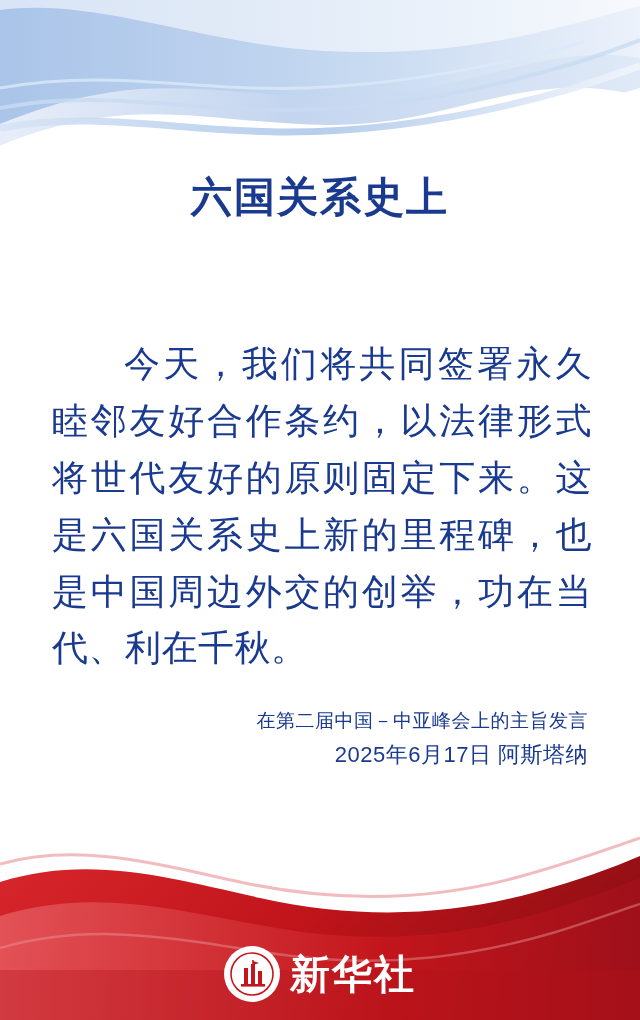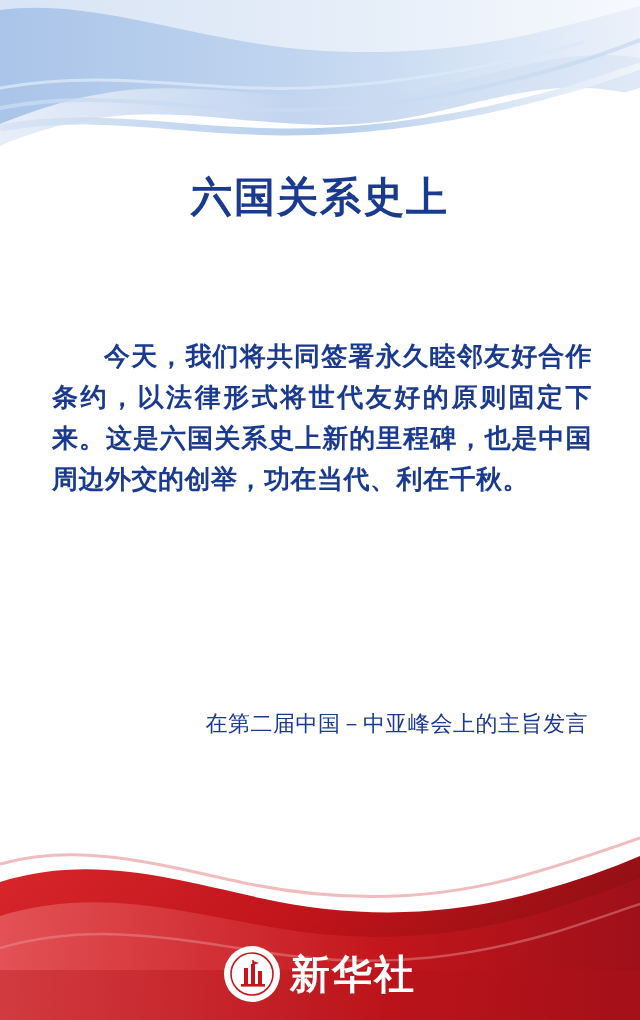--- a/index.html
+++ b/index.html
@@ -64,25 +64,24 @@
     display: block;
   }
 
   
   .quote {
     position: absolute;
     top: 336px;
     left: 52px;
     width: 540px;
     color: #1a3a8f;
-    font-size: 26px;
+    font-size: 36px;
     line-height: 1.58;
     letter-spacing: 0.5px;
     text-align: justify;
-    font-weight: bold;
   }
   .quote p {
     margin: 0;
     text-indent: 2em;
   }
 
   
   .attribution {
     position: absolute;
     top: 706px;
@@ -90,21 +89,21 @@
     width: 588px;
     text-align: right;
     color: #1a3a8f;
   }
   .attribution .speaker {
     font-size: 25px;
     line-height: 1.5;
     letter-spacing: 1px;
   }
   .attribution .occasion {
-    font-size: 22px;
+    font-size: 19px;
     line-height: 1.62;
     letter-spacing: 0.5px;
   }
   .attribution .datetime {
     font-size: 22px;
     line-height: 1.62;
     letter-spacing: 0.5px;
   }
 
   
@@ -175,20 +174,21 @@
   <div class="headline">
     <span class="line">六国关系史上</span>
   </div>
 
   <div class="quote">
     <p>今天，我们将共同签署永久睦邻友好合作条约，以法律形式将世代友好的原则固定下来。这是六国关系史上新的里程碑，也是中国周边外交的创举，功在当代、利在千秋。</p>
   </div>
 
   <div class="attribution">
     <div class="occasion">在第二届中国－中亚峰会上的主旨发言</div>
+    <div class="datetime">2025年6月17日 阿斯塔纳</div>
   </div>
 
   <div class="bottom-wave">
     <svg width="640" height="200" viewBox="0 0 640 200" xmlns="http://www.w3.org/2000/svg" aria-hidden="true">
       <defs>
         <linearGradient id="rg1" x1="0" y1="0" x2="1" y2="0.3">
           <stop offset="0%" stop-color="#d8272c"></stop>
           <stop offset="55%" stop-color="#bf141a"></stop>
           <stop offset="100%" stop-color="#8f0f14"></stop>
         </linearGradient>

